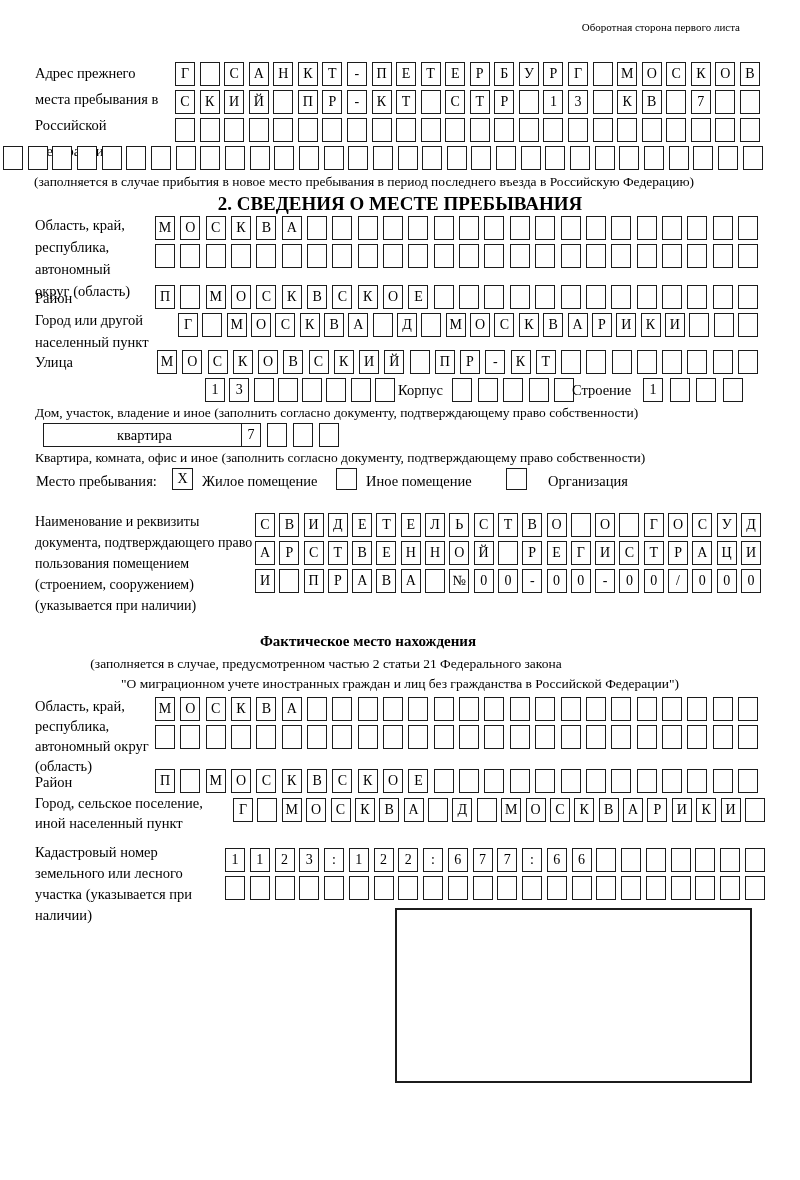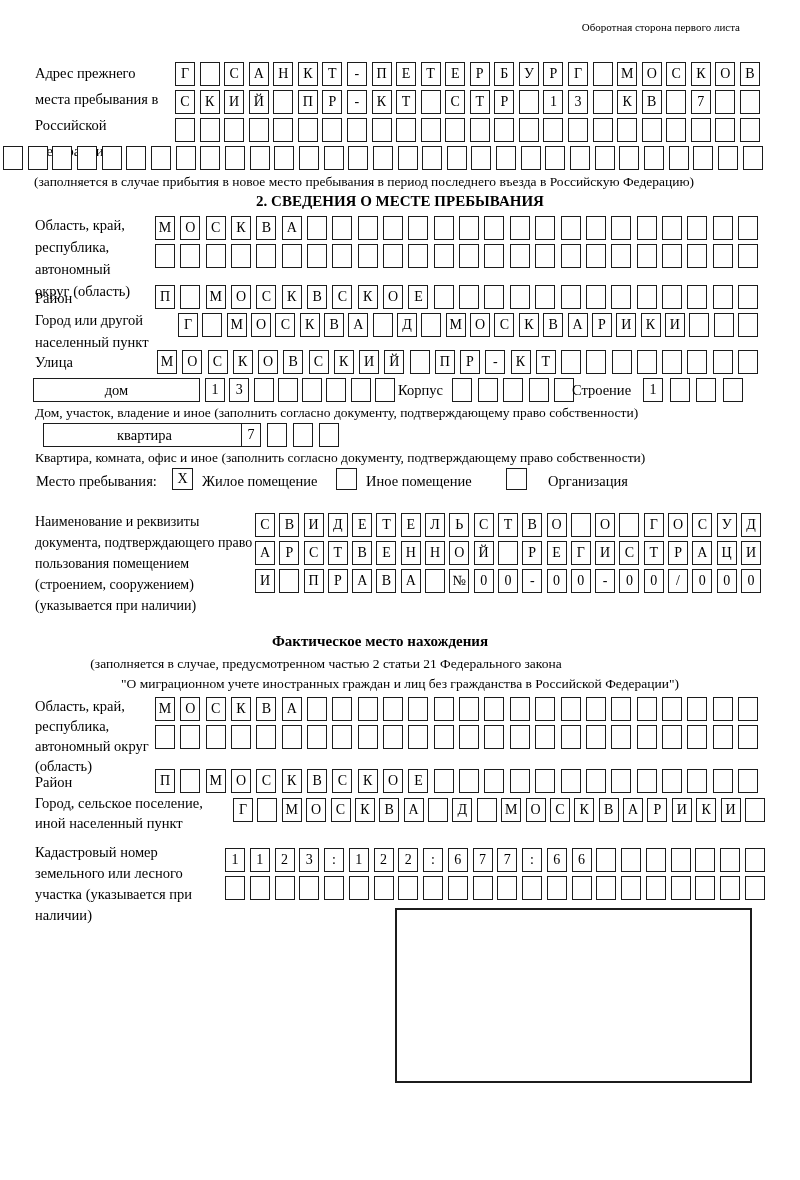--- a/index.html
+++ b/index.html
@@ -4,21 +4,21 @@
 <style>
   html,body{margin:0;padding:0;background:#fff;}
   .page{position:relative;width:800px;height:1180px;background:#fff;color:#000;
         font-family:"Liberation Serif","DejaVu Serif",serif;overflow:hidden;}
   .abs{position:absolute;}
   .label{font-size:14.5px;line-height:22px;}
   .lh26{line-height:26px;}
   .lh21{line-height:21px;}
   .lh20{line-height:20px;}
   .note{font-size:13.5px;}
-  .title{font-weight:bold;font-size:15px;text-align:center;}
+  .title{font-weight:bold;font-size:19px;text-align:center;}
   .cellrow{display:flex;justify-content:space-between;}
   .cell{box-sizing:border-box;flex:0 0 auto;width:20px;height:24px;border:1.6px solid #1c1c1c;
         display:flex;align-items:center;justify-content:center;font-size:14px;background:#fff;}
   .widebox{box-sizing:border-box;border:1.6px solid #1c1c1c;height:24px;display:flex;
         align-items:center;justify-content:center;font-size:14.5px;background:#fff;}
   .cbox{box-sizing:border-box;width:21px;height:22px;border:1.6px solid #1c1c1c;display:flex;
         align-items:center;justify-content:center;font-size:14px;background:#fff;}
   .bigbox{box-sizing:border-box;border:2px solid #1c1c1c;background:#fff;}
   .cap{font-size:13.5px;line-height:20px;text-align:center;}
 </style>
@@ -276,21 +276,20 @@
       <span class="cell"></span>
       <span class="cell"></span>
       <span class="cell"></span>
       <span class="cell"></span>
       <span class="cell"></span>
       <span class="cell"></span>
       <span class="cell"></span>
       <span class="cell"></span>
     </div>
 
-  <div class="abs widebox" style="left:33px;top:378px;width:167px">дом</div>
   <div class="abs cellrow" style="left:205px;top:378px;width:190px">
       <span class="cell">1</span>
       <span class="cell">3</span>
       <span class="cell"></span>
       <span class="cell"></span>
       <span class="cell"></span>
       <span class="cell"></span>
       <span class="cell"></span>
       <span class="cell"></span>
     </div>
@@ -392,21 +391,21 @@
       <span class="cell">0</span>
       <span class="cell">-</span>
       <span class="cell">0</span>
       <span class="cell">0</span>
       <span class="cell">/</span>
       <span class="cell">0</span>
       <span class="cell">0</span>
       <span class="cell">0</span>
     </div>
 
-  <div class="abs title" style="left:16px;top:633px;width:728px;font-size:15px">Фактическое место нахождения</div>
+  <div class="abs title" style="left:4px;top:633px;width:728px;font-size:15px">Фактическое место нахождения</div>
   <div class="abs note" style="left:0;top:656px;width:652px;text-align:center">(заполняется в случае, предусмотренном частью 2 статьи 21 Федерального закона</div>
   <div class="abs note" style="left:0;top:676px;width:800px;text-align:center">"О миграционном учете иностранных граждан и лиц без гражданства в Российской Федерации")</div>
 
   <div class="abs label lh20" style="left:35px;top:696px;width:150px">Область, край, республика, автономный округ (область)</div>
   <div class="abs cellrow" style="left:155px;top:697px;width:603px">
       <span class="cell">М</span>
       <span class="cell">О</span>
       <span class="cell">С</span>
       <span class="cell">К</span>
       <span class="cell">В</span>

